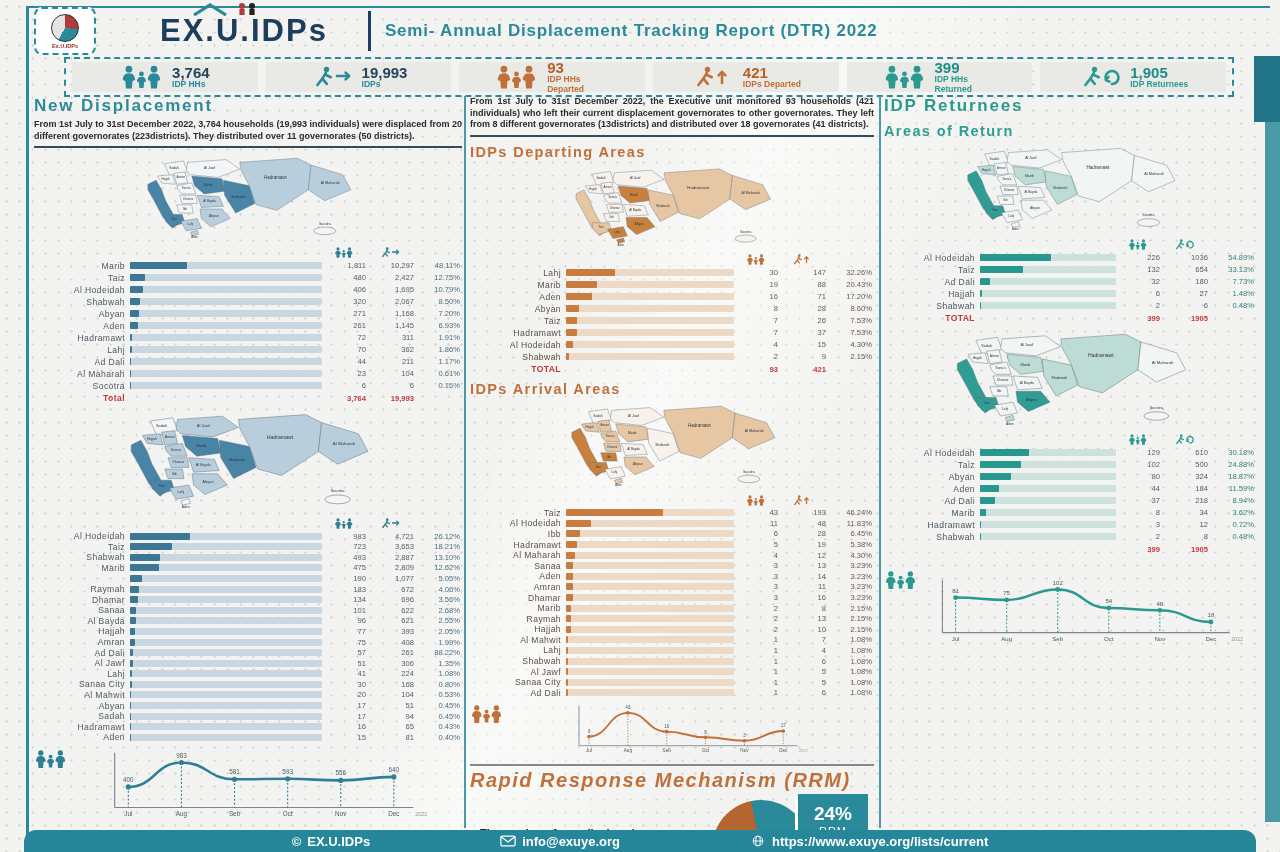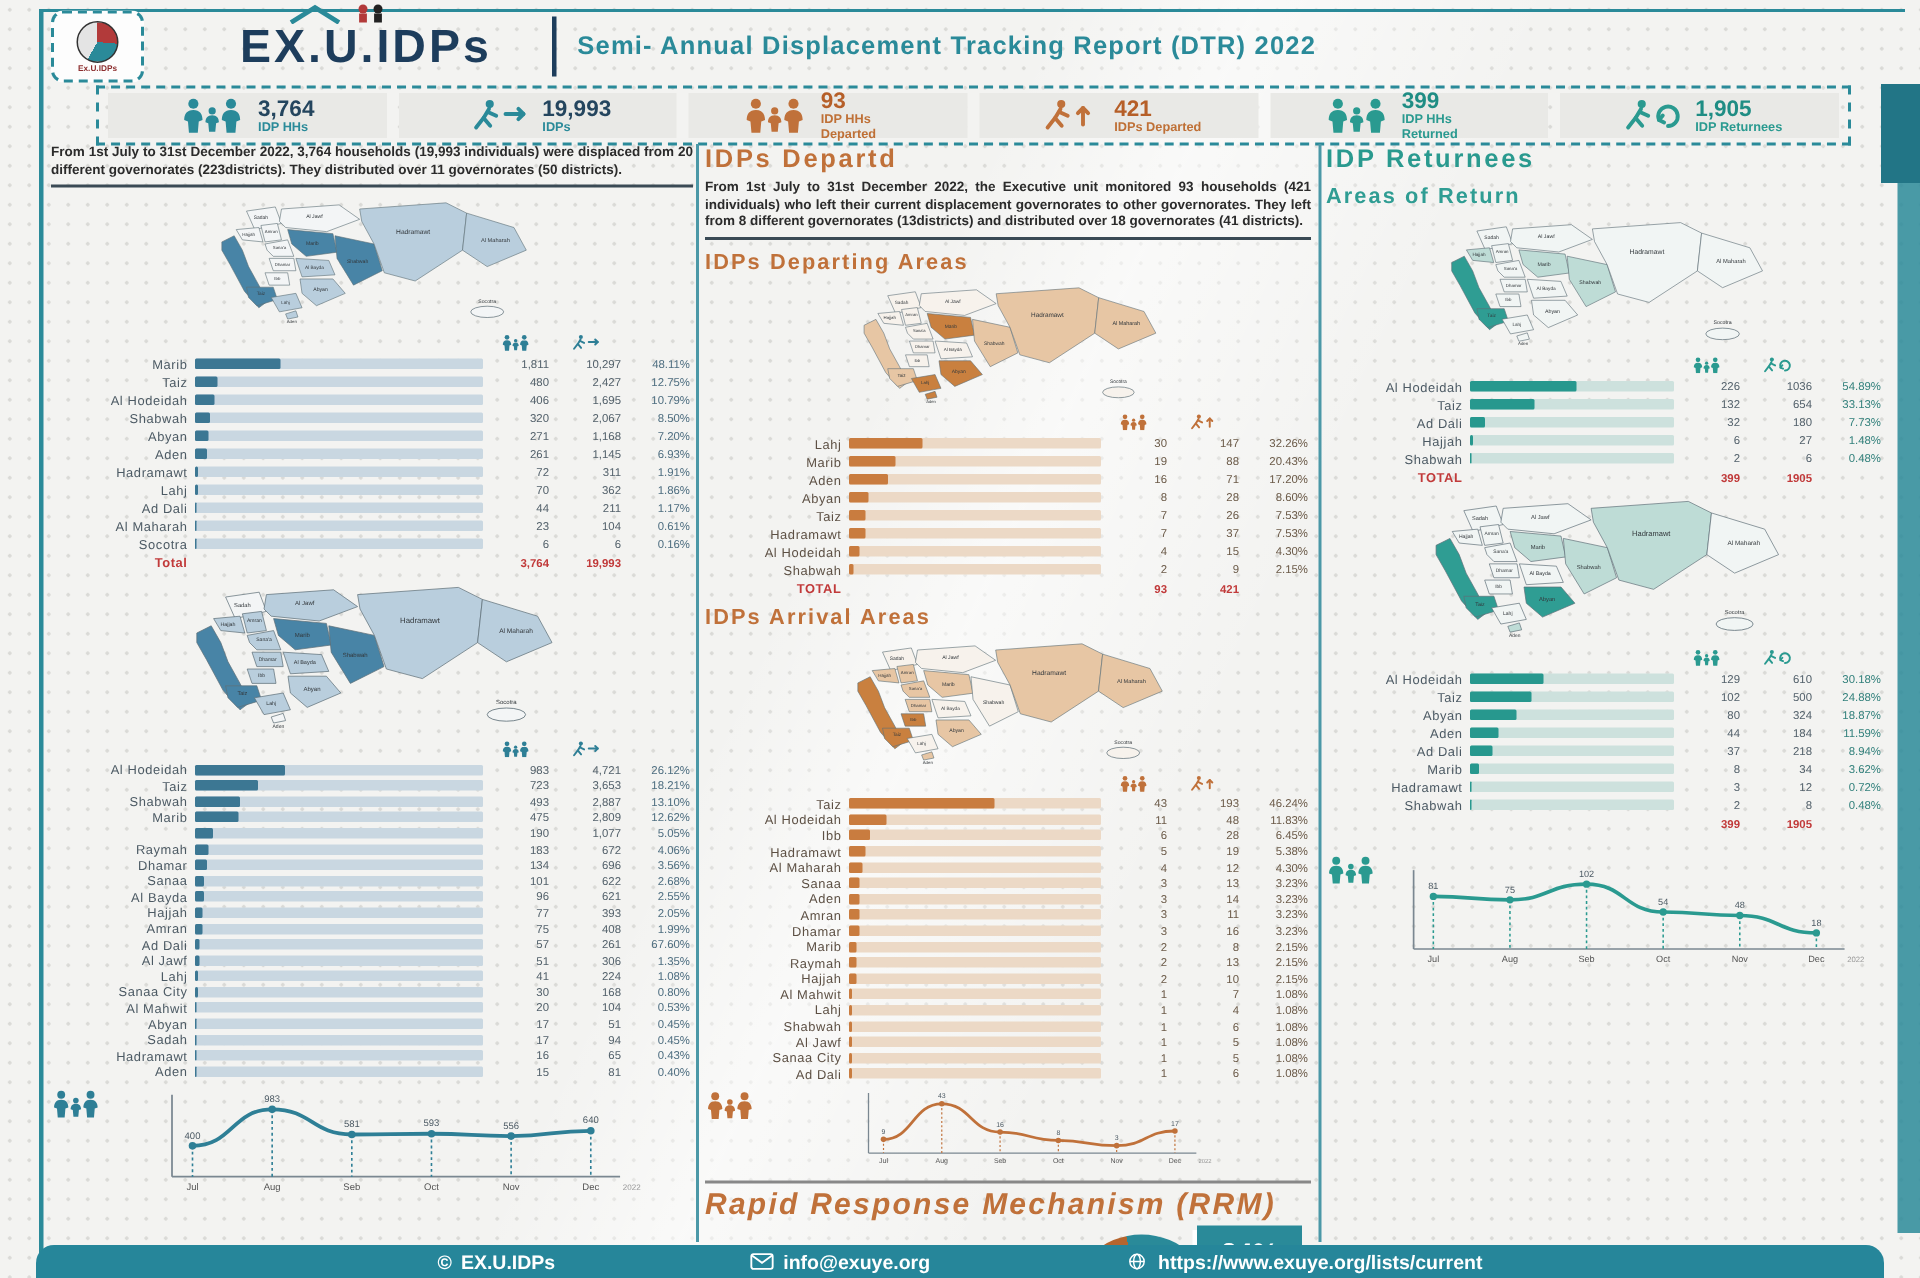--- a/index.html
+++ b/index.html
@@ -240,20 +240,21 @@
           <div class="stat-val">1,905</div>
       <div class="stat-lbl">IDP Returnees</div>
         </div>
     </div>
   </section>
 
   <div class="vsep vsep1"></div>
   <div class="vsep vsep2"></div>
 
   <section class="col col1">
+    <h2>New Displacement</h2>
     <p class="intro">From 1st July to 31st December 2022, 3,764 households (19,993 individuals) were displaced from 20 different governorates (223districts). They distributed over 11 governorates (50 districts).</p>
     <div class="map-box mb-1"><svg viewBox="0 0 320 140" preserveAspectRatio="xMidYMid meet">
           <polygon points="14,50 26,44 34,58 40,74 50,92 58,108 50,114 36,98 22,72 14,58" fill="#4884a6" stroke="#5f7078" stroke-width="0.6"></polygon>
           <polygon points="38,20 66,16 72,32 46,38" fill="#f3f5f6" stroke="#5f7078" stroke-width="0.6"></polygon>
           <polygon points="72,18 128,14 148,28 116,40 76,36 70,30" fill="#f3f5f6" stroke="#5f7078" stroke-width="0.6"></polygon>
           <polygon points="28,38 50,36 54,50 34,48" fill="#f3f5f6" stroke="#5f7078" stroke-width="0.6"></polygon>
           <polygon points="52,34 68,32 72,48 56,50" fill="#f3f5f6" stroke="#5f7078" stroke-width="0.6"></polygon>
           <polygon points="56,52 78,48 84,64 64,64 58,58" fill="#f3f5f6" stroke="#5f7078" stroke-width="0.6"></polygon>
           <polygon points="78,38 122,42 126,60 96,64 82,52" fill="#4884a6" stroke="#5f7078" stroke-width="0.6"></polygon>
           <polygon points="60,66 84,66 86,78 64,78" fill="#f3f5f6" stroke="#5f7078" stroke-width="0.6"></polygon>
@@ -578,21 +579,21 @@
             <span class="tpct">1.99%</span>
           </div>
 
           <div class="trow">
             <span class="tname">Ad Dali</span>
             <span class="tbar">
               <span class="tfill" style="width: 1.812%;"></span>
             </span>
             <span class="tnum">57</span>
             <span class="tnum2">261</span>
-            <span class="tpct">67.60%</span>
+            <span class="tpct">88.22%</span>
           </div>
 
           <div class="trow">
             <span class="tname">Al Jawf</span>
             <span class="tbar">
               <span class="tfill" style="width: 1.62%;"></span>
             </span>
             <span class="tnum">51</span>
             <span class="tnum2">306</span>
             <span class="tpct">1.35%</span>
@@ -700,21 +701,20 @@
             <text x="257.6" y="73" font-size="6.5" fill="#555" text-anchor="middle" font-family="Liberation Sans, sans-serif">Nov</text>
             <circle cx="312" cy="32.65513733468973" r="2.6" fill="#2e7f96"></circle>
             <text x="312" y="27.655137334689726" font-size="6.5" fill="#4c5a64" text-anchor="middle" font-family="Liberation Sans, sans-serif">640</text>
             <text x="312" y="73" font-size="6.5" fill="#555" text-anchor="middle" font-family="Liberation Sans, sans-serif">Dec</text>
             <text x="340" y="73" font-size="5.5" fill="#999" text-anchor="middle" font-family="Liberation Sans, sans-serif">2022</text>
           </svg></div>
     </div>
   </section>
 
   <section class="col col2">
-    <h2>IDPs Departd</h2>
     <p class="intro">From 1st July to 31st December 2022, the Executive unit monitored 93 households (421 individuals) who left their current displacement governorates to other governorates. They left from 8 different governorates (13districts) and distributed over 18 governorates (41 districts).</p>
     <h3>IDPs Departing Areas</h3>
     <div class="map-box mb-3"><svg viewBox="0 0 320 140" preserveAspectRatio="xMidYMid meet">
           <polygon points="14,50 26,44 34,58 40,74 50,92 58,108 50,114 36,98 22,72 14,58" fill="#e7c6a4" stroke="#5f7078" stroke-width="0.6"></polygon>
           <polygon points="38,20 66,16 72,32 46,38" fill="#f7f2ec" stroke="#5f7078" stroke-width="0.6"></polygon>
           <polygon points="72,18 128,14 148,28 116,40 76,36 70,30" fill="#f7f2ec" stroke="#5f7078" stroke-width="0.6"></polygon>
           <polygon points="28,38 50,36 54,50 34,48" fill="#f7f2ec" stroke="#5f7078" stroke-width="0.6"></polygon>
           <polygon points="52,34 68,32 72,48 56,50" fill="#f7f2ec" stroke="#5f7078" stroke-width="0.6"></polygon>
           <polygon points="56,52 78,48 84,64 64,64 58,58" fill="#f7f2ec" stroke="#5f7078" stroke-width="0.6"></polygon>
           <polygon points="78,38 122,42 126,60 96,64 82,52" fill="#c9803f" stroke="#5f7078" stroke-width="0.6"></polygon>

